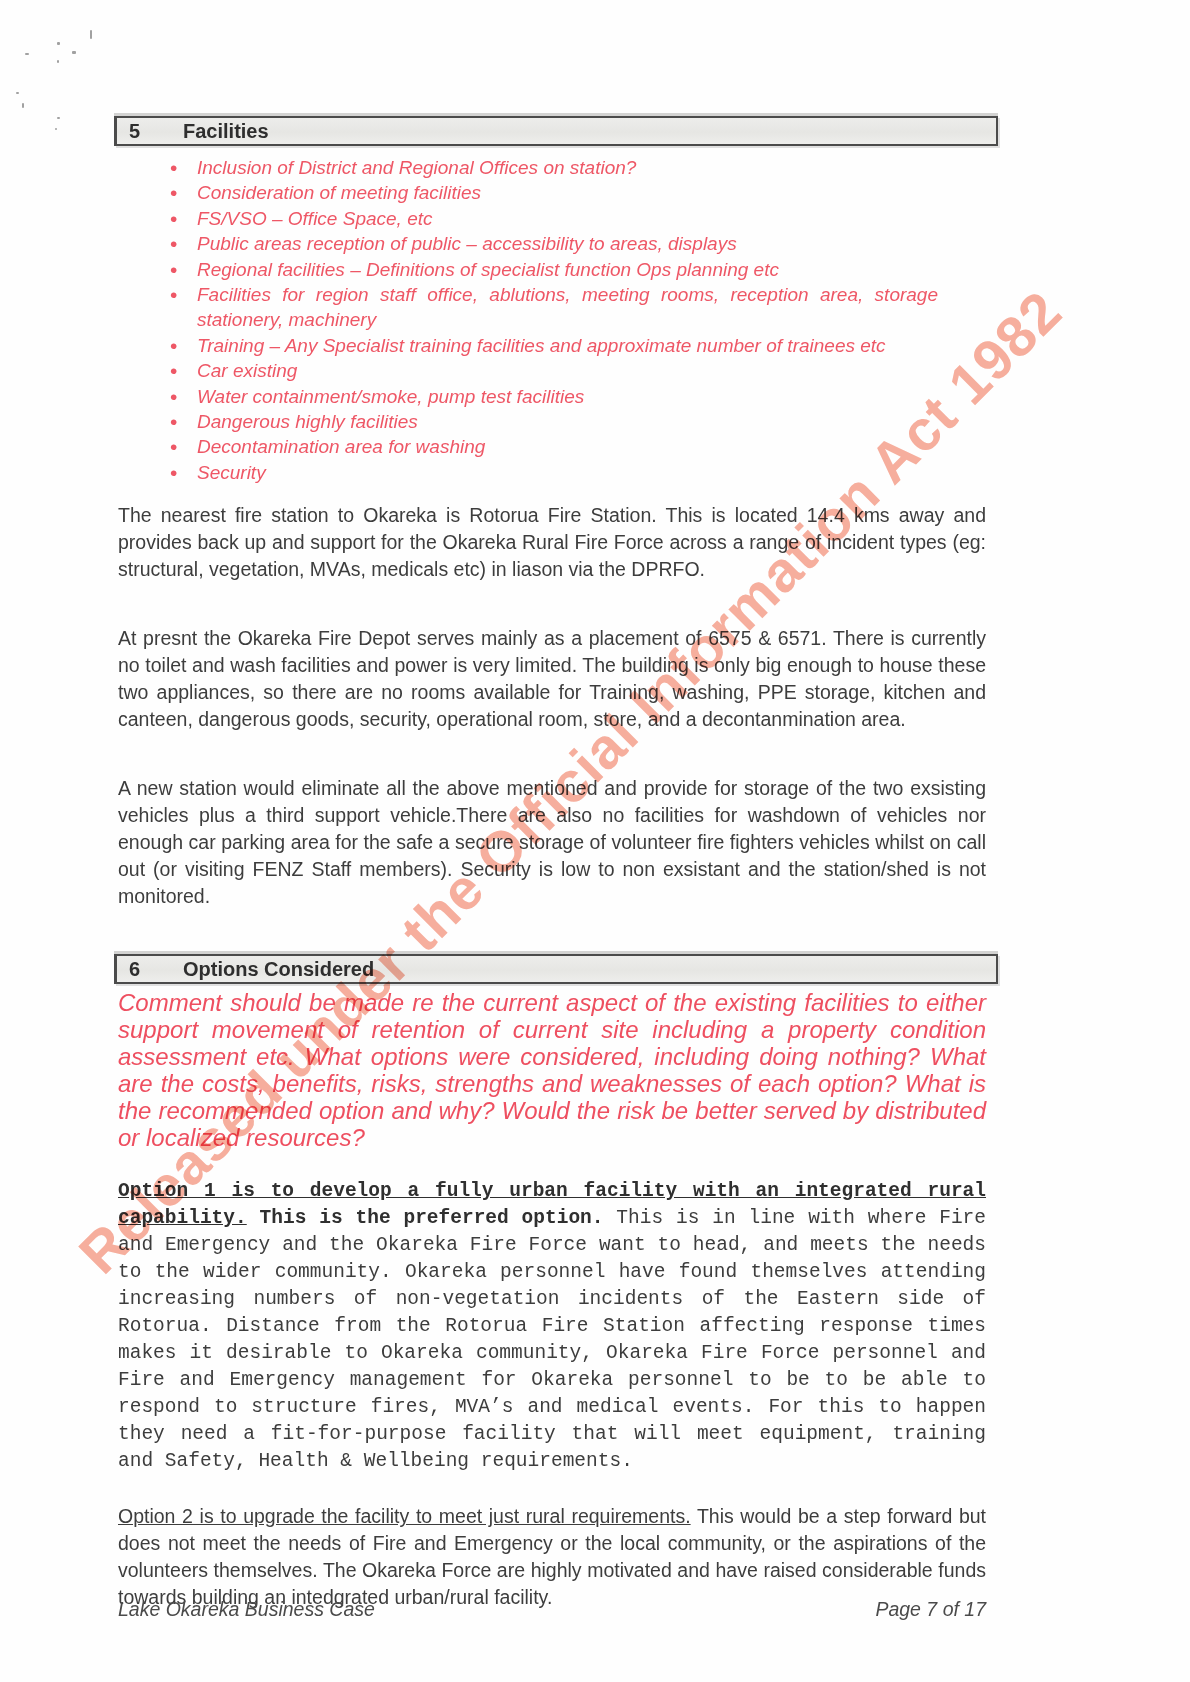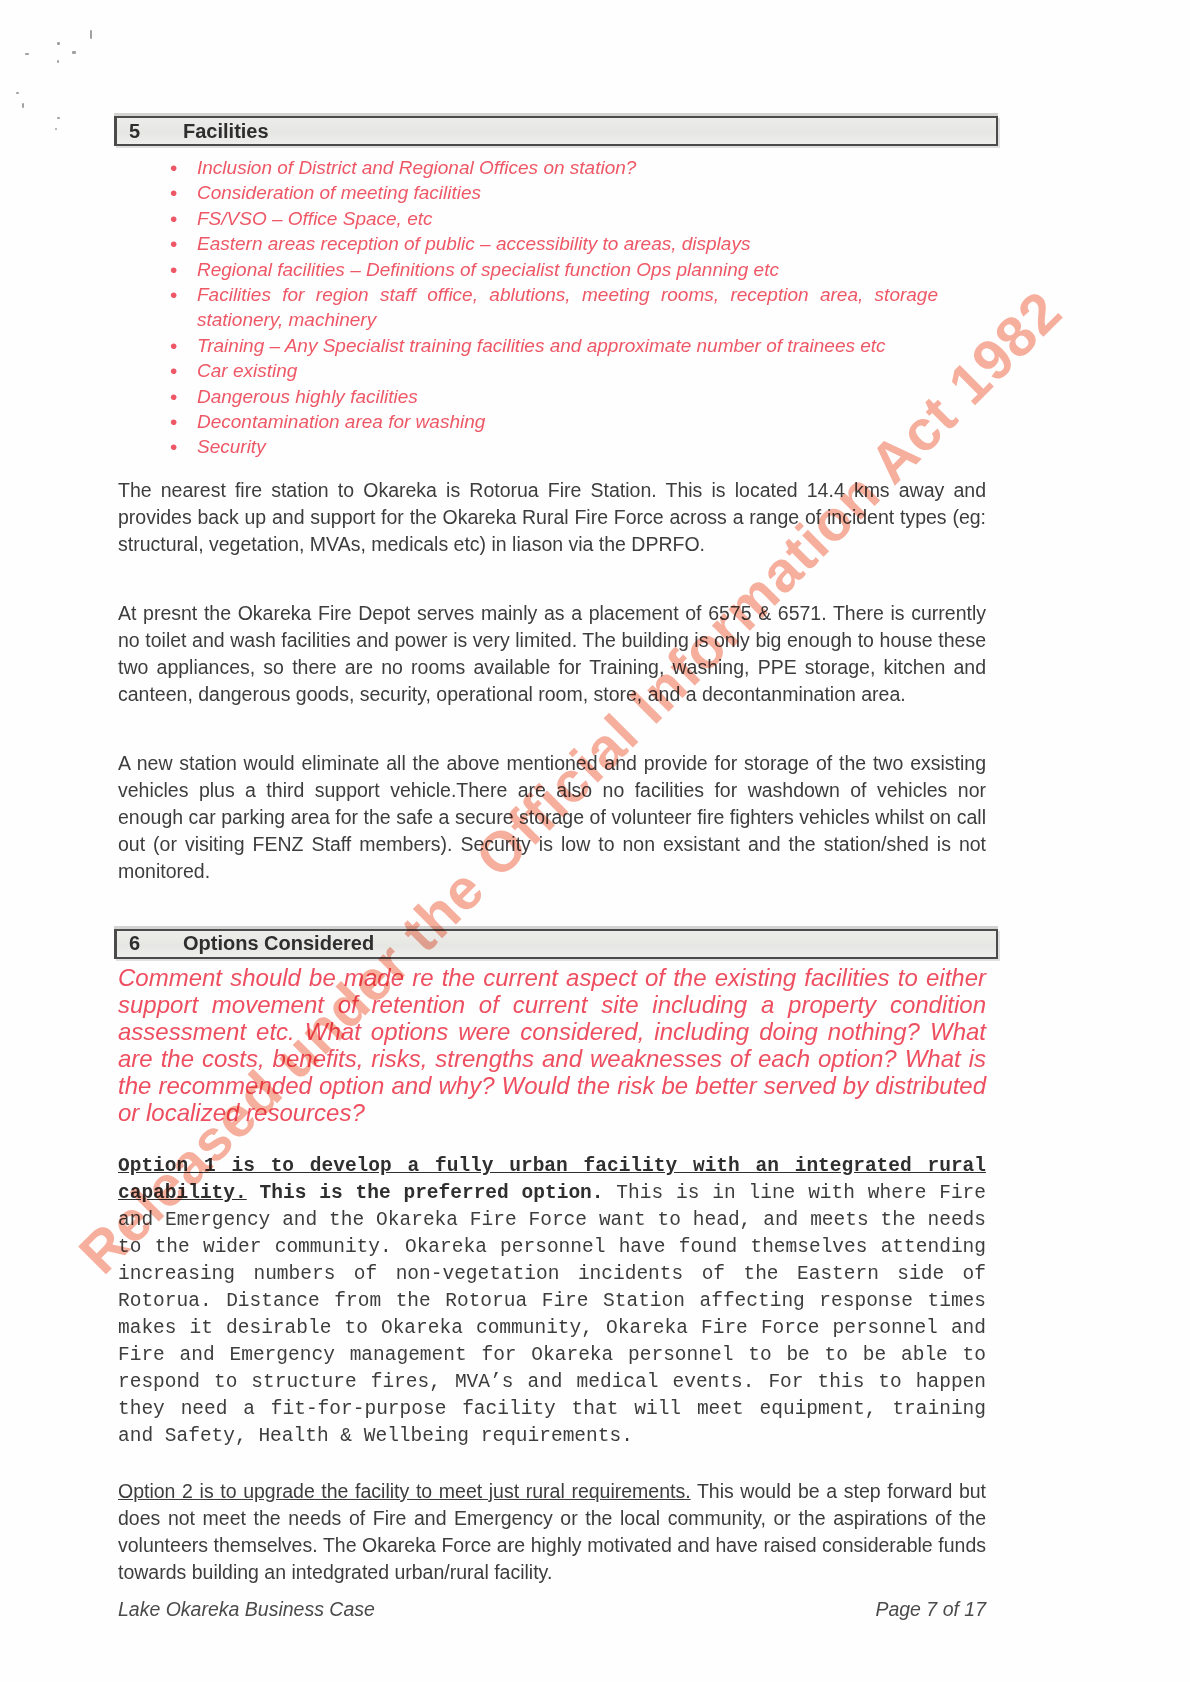--- a/index.html
+++ b/index.html
@@ -92,25 +92,26 @@
 
     <div class="section-bar bar5">
       <span class="num">5</span>
       <span>Facilities</span>
     </div>
 
     <ul class="redlist">
       <li>Inclusion of District and Regional Offices on station?</li>
       <li>Consideration of meeting facilities</li>
       <li>FS/VSO – Office Space, etc</li>
-      <li>Eastern areas reception of public – accessibility to areas, displays</li>
+      <li>Public areas reception of public – accessibility to areas, displays</li>
       <li>Regional facilities – Definitions of specialist function Ops planning etc</li>
       <li>Facilities for region staff office, ablutions, meeting rooms, reception area, storage stationery, machinery</li>
       <li>Training – Any Specialist training facilities and approximate number of trainees etc</li>
       <li>Car existing</li>
+      <li>Water containment/smoke, pump test facilities</li>
       <li>Dangerous highly facilities</li>
       <li>Decontamination area for washing</li>
       <li>Security</li>
     </ul>
 
     <p class="body p-first">The nearest fire station to Okareka is Rotorua Fire Station. This is located 14.4 kms away and provides back up and support for the Okareka Rural Fire Force across a range of incident types (eg: structural, vegetation, MVAs, medicals etc) in liason via the DPRFO.</p>
     <p class="body p-gap">At presnt the Okareka Fire Depot serves mainly as a placement of 6575 &amp; 6571. There is currently no toilet and wash facilities and power is very limited. The building is only big enough to house these two appliances, so there are no rooms available for Training, washing, PPE storage, kitchen and canteen, dangerous goods, security, operational room, store, and a decontanmination area.</p>
     <p class="body p-gap">A new station would eliminate all the above mentioned and provide for storage of the two exsisting vehicles plus a third support vehicle.There are also no facilities for washdown of vehicles nor enough car parking area for the safe a secure storage of volunteer fire fighters vehicles whilst on call out (or visiting FENZ Staff members). Security is low to non exsistant and the station/shed is not monitored.</p>
 
     <div class="section-bar bar6">

